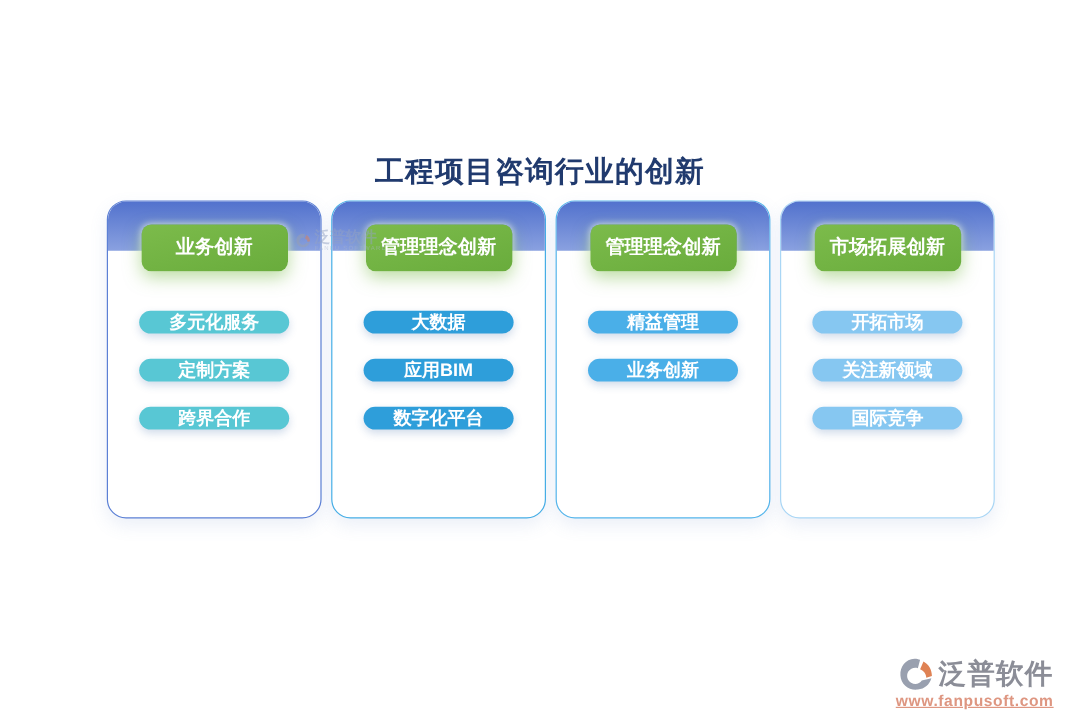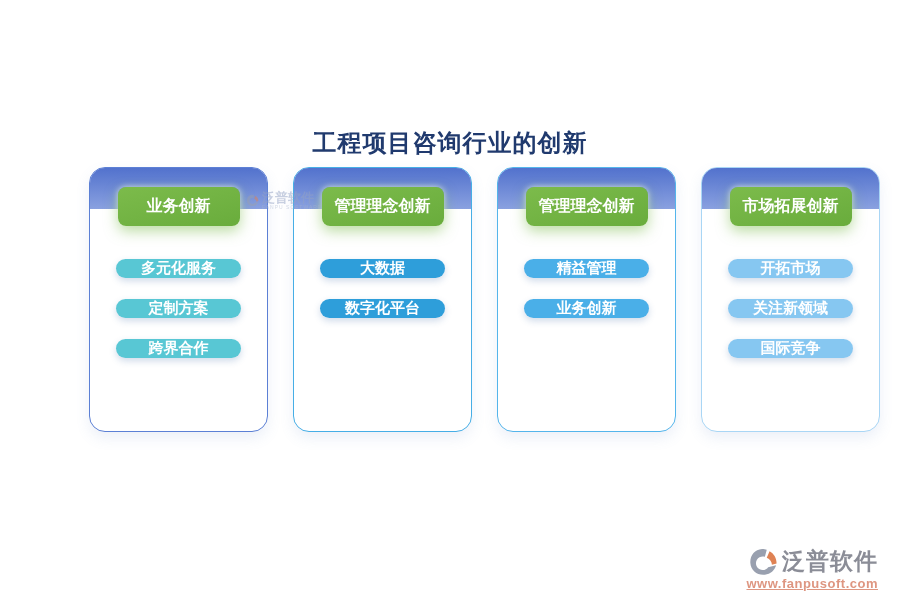--- a/index.html
+++ b/index.html
@@ -6,21 +6,21 @@
   body{
     width:900px;height:600px;position:relative;overflow:hidden;
     background:#ffffff;
     font-family:"Liberation Sans","DejaVu Sans",sans-serif;
   }
   .page-title{
     position:absolute;top:127px;left:0;right:0;margin:0;
     text-align:center;font-size:24px;font-weight:bold;letter-spacing:1px;
     color:var(--title-color,#203A6E);
   }
-  .cards{position:absolute;left:70px;top:167px;display:flex;gap:25px;padding-left:19px;}
+  .cards{position:absolute;left:70px;top:167px;display:flex;gap:8px;padding-left:19px;}
   .card{
     width:179px;height:265px;box-sizing:border-box;
     background:#fff;border:1px solid var(--brd,#5C80D5);border-radius:16px;
     position:relative;
     box-shadow:0 6px 14px rgba(100,130,200,.12);
   }
   .band{
     position:absolute;top:0;left:0;right:0;height:41px;
     border-radius:15px 15px 0 0;
     background:linear-gradient(180deg,var(--band-top,#5272CD) 0%,var(--band-bottom,#8AA1E0) 100%);
@@ -76,20 +76,21 @@
         <li class="pill">定制方案</li>
         <li class="pill">跨界合作</li>
       </ul>
     </article>
 
     <article class="card" style="--btn: #2E9EDA; --brd: #46AEE6;">
       <div class="band"></div>
       <div class="badge">管理理念创新</div>
       <ul class="items">
         <li class="pill">大数据</li>
+        <li class="pill">应用BIM</li>
         <li class="pill">数字化平台</li>
       </ul>
     </article>
 
     <article class="card" style="--btn: #4AAFE8; --brd: #54B5EB;">
       <div class="band"></div>
       <div class="badge">管理理念创新</div>
       <ul class="items">
         <li class="pill">精益管理</li>
         <li class="pill">业务创新</li>

